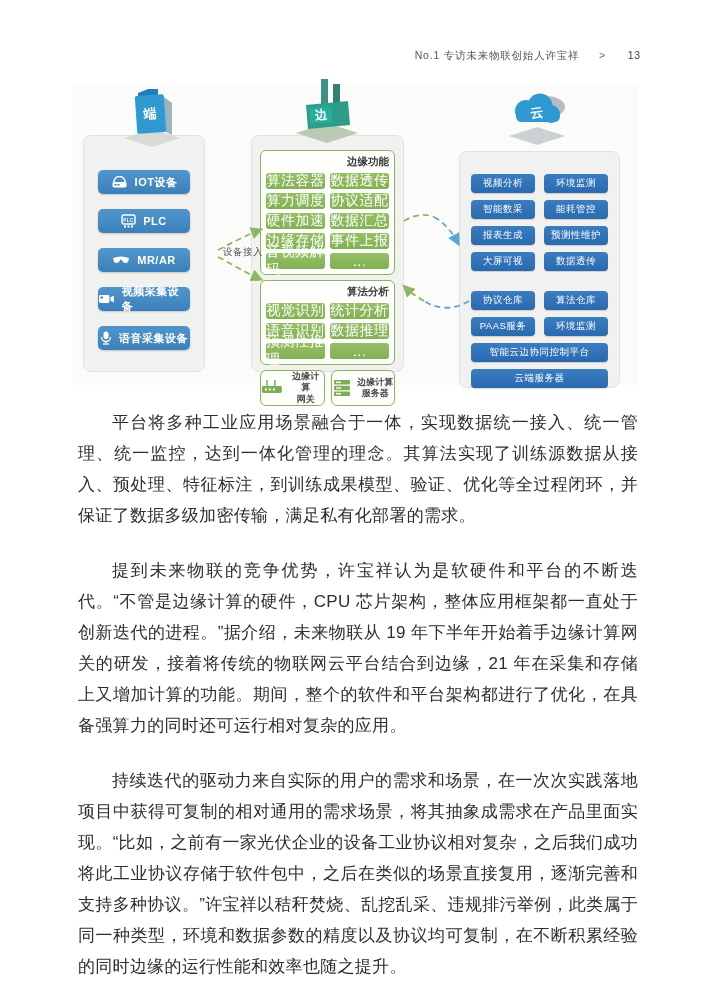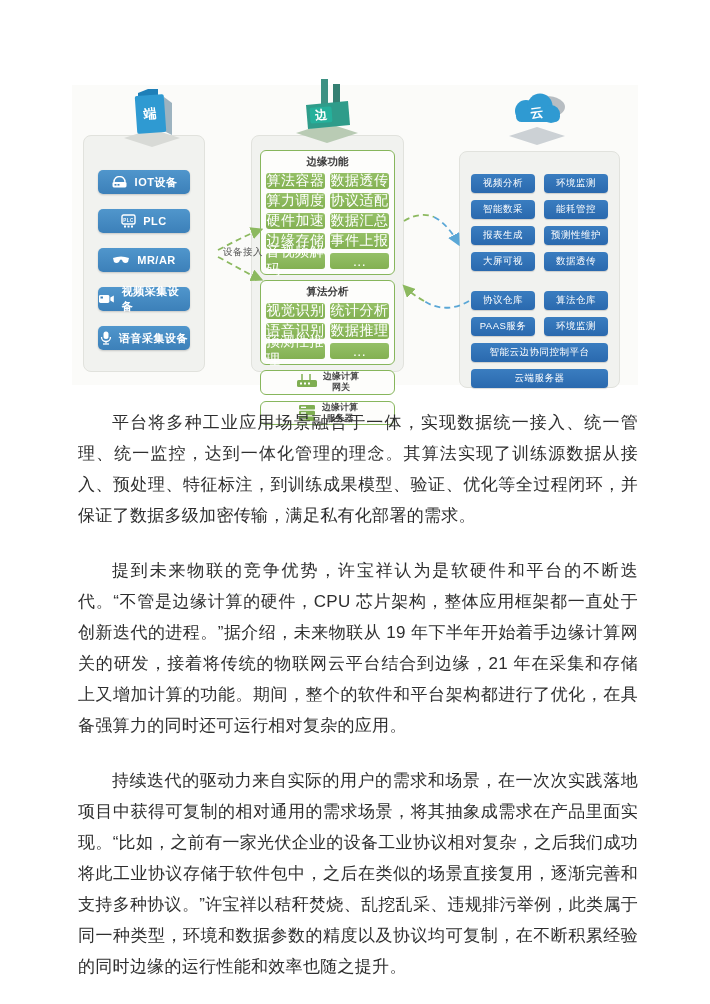--- a/index.html
+++ b/index.html
@@ -35,28 +35,28 @@
     background:linear-gradient(180deg,#5096cc,#3c80b9);color:#fff;font-size:11px;font-weight:600;
     box-shadow:0 1px 2px rgba(0,0,0,.18);letter-spacing:0.5px;
   }
   
   .edge-box{
     margin:0 8px;background:#fdfdfb;border:1px solid #87b65c;border-radius:6px;
     padding:3px 5px 5px 5px;
   }
   .edge-box.functions{margin-top:14px;}
   .edge-box.analysis{margin-top:5px;}
-  .edge-box-title{font-size:10.5px;font-weight:700;color:#3c3c3c;text-align:center;margin:1px 0 4px;}
+  .edge-box-title{font-size:10.5px;font-weight:700;color:#3c3c3c;text-align:right;margin:1px 0 4px;}
   .pill-grid{display:grid;grid-template-columns:1fr 1fr;gap:4px 5px;}
   .g-pill{
     height:16px;border-radius:3px;background:linear-gradient(180deg,#95c067,#83b052);
     color:#fff;font-size:14px;display:flex;align-items:center;justify-content:center;
     letter-spacing:0.5px;
   }
-  .edge-devices{display:flex;gap:6px;margin:5px 8px 0;flex-direction:column;}
+  .edge-devices{display:flex;gap:6px;margin:5px 8px 0;}
   .edge-device{
     flex:1;height:34px;background:#fdfdfb;border:1px solid #87b65c;border-radius:6px;
     display:flex;align-items:center;justify-content:center;gap:5px;
   }
   .device-label{font-size:9px;font-weight:600;color:#4a4a4a;white-space:pre-line;line-height:1.25;text-align:center;}
   
   .cloud-content{padding:22px 11px 0 11px;display:grid;grid-template-columns:1fr 1fr;gap:7px 9px;}
   .b-pill{
     height:19px;border-radius:4px;background:linear-gradient(180deg,#3a7dc0,#2a69ae);
     color:#fff;font-size:9.5px;display:flex;align-items:center;justify-content:center;
@@ -80,20 +80,25 @@
     position:absolute;left:78px;top:407px;width:560px;
     font-size:17px;line-height:31px;text-align:justify;color:#2e2e2e;letter-spacing:0.3px;
   }
   .body-text p{margin:0 0 24px 0;text-indent:2em;}
 </style>
 </head>
 <body>
 
 <div class="page">
 
+  <div class="header-line">
+    <span>No.1  专访未来物联创始人许宝祥</span>
+    <span class="sep">&gt;</span>
+    <span class="pagenum">13</span>
+  </div>
 
   <div class="diagram">
 
     <svg class="arrow-layer" viewBox="0 0 566 300">
       <defs>
         <marker id="ah-green" markerWidth="7" markerHeight="7" refX="5" refY="3.5" orient="auto">
           <path d="M0,0 L7,3.5 L0,7 Z" fill="#8cb95f"></path>
         </marker>
         <marker id="ah-blue" markerWidth="7" markerHeight="7" refX="5" refY="3.5" orient="auto">
           <path d="M0,0 L7,3.5 L0,7 Z" fill="#5aa7d6"></path>

